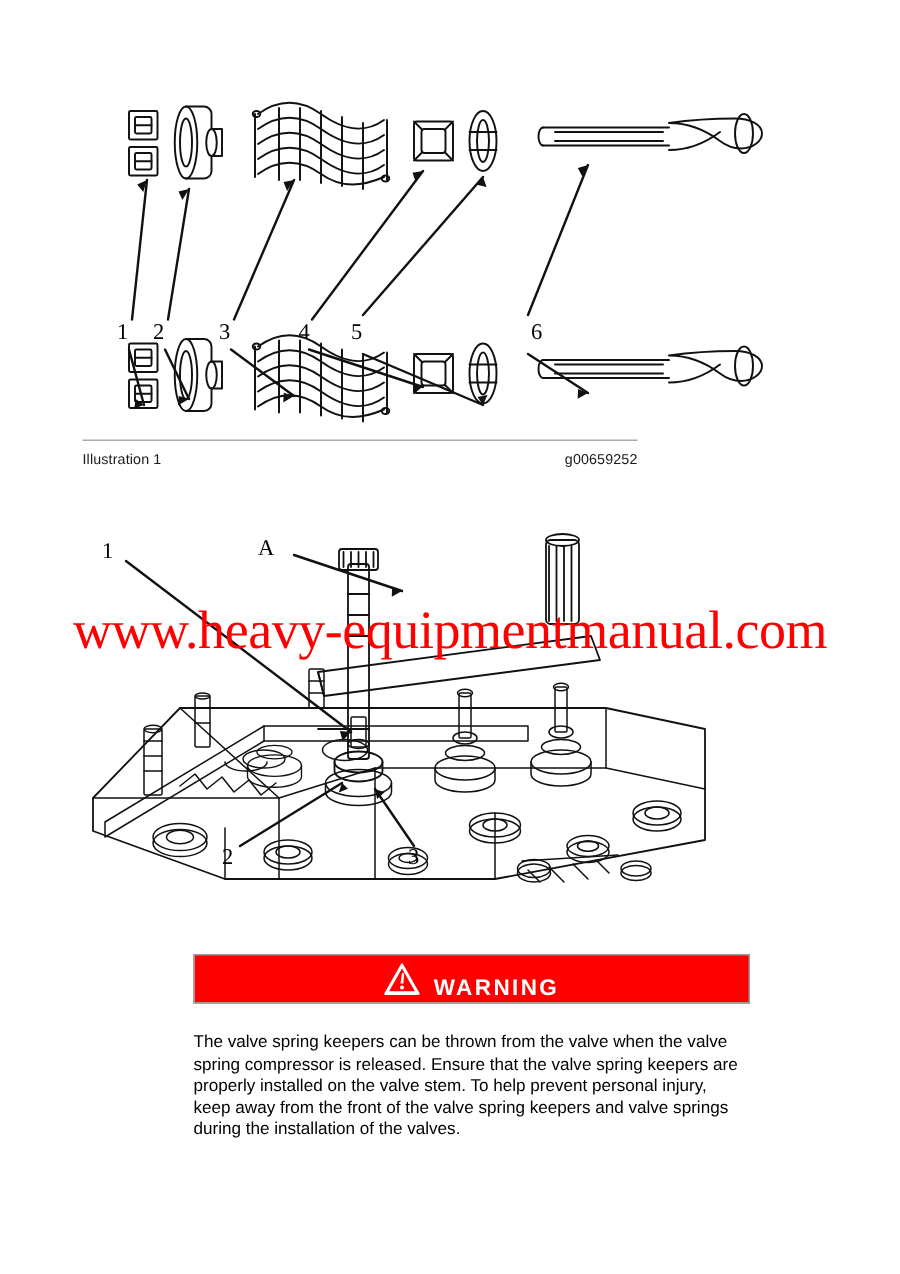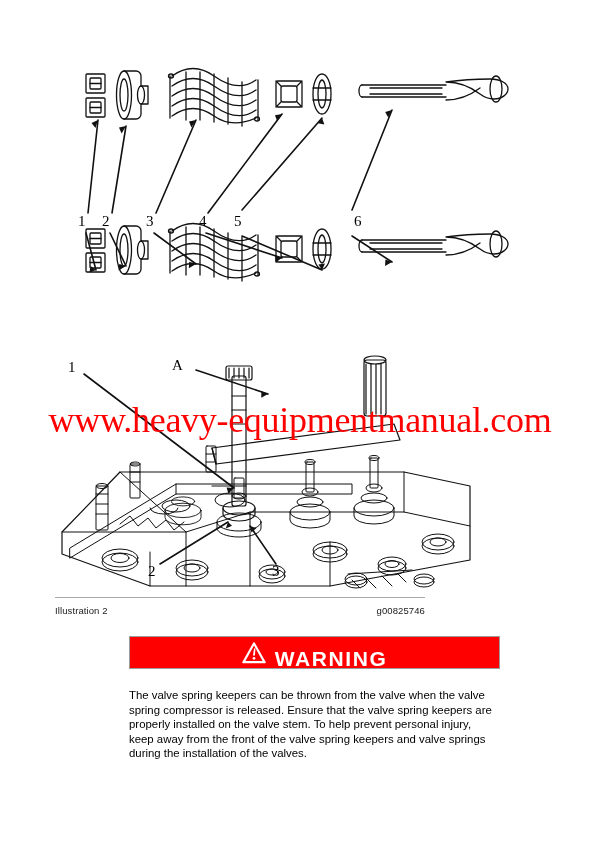--- a/index.html
+++ b/index.html
@@ -82,21 +82,21 @@
     border: 1px solid #9c9c9c;
     box-sizing: border-box;
     display: flex;
     align-items: center;
     justify-content: center;
     gap: 9px;
   }
   .warning-tri { display: block; }
   .warning-title {
     color: #ffffff;
-    font-size: 21px;
+    font-size: 15px;
     font-weight: bold;
     letter-spacing: 1.6px;
     line-height: 21px;
     margin-top: 12px;
   }
   .warning-body {
     margin-top: 19px;
     font-size: 11.4px;
     line-height: 14.6px;
     font-weight: normal;
@@ -256,20 +256,24 @@
           <text class="callout-num" x="102" y="178">2</text>
           <text class="callout-num" x="146" y="178">3</text>
           <text class="callout-num" x="199" y="178">4</text>
           <text class="callout-num" x="234" y="178">5</text>
           <text class="callout-num" x="354" y="178">6</text>
         </g>
       </g>
     </svg>
   </div>
 
+  <div class="caption-row" id="caption-1">
+    <span class="caption-label">Illustration 1</span>
+    <span class="caption-code">g00659252</span>
+  </div>
 
   <div class="figure" id="figure-2">
     <svg class="fig-svg" viewBox="0 0 600 262" height="262">
       <g fill="none" stroke="#111111" stroke-width="1" stroke-linejoin="round" stroke-linecap="round">
 
         <g>
           <path d="M62 196 L 120 136 L 404 136 L 470 150 L 470 224 L 330 250 L 150 250 L 62 218 Z" stroke-width="1.2"></path>
           <path d="M62 196 L 186 196 L 250 176 L 404 176 L 470 190"></path>
           <path d="M186 196 L 186 250"></path>
           <path d="M120 136 L 186 196"></path>
@@ -412,24 +416,20 @@
           <text class="callout-num" x="172" y="34">A</text>
           <text class="callout-num" x="148" y="240">2</text>
           <text class="callout-num" x="272" y="240">3</text>
         </g>
       </g>
     </svg>
   </div>
 
   <div class="watermark">www.heavy-equipmentmanual.com</div>
 
-  <div class="caption-row" id="caption-2">
-    <span class="caption-label">Illustration 2</span>
-    <span class="caption-code">g00825746</span>
-  </div>
 
   <div class="warning-wrap">
     <div class="warning-banner">
       <svg class="warning-tri" width="24" height="22" viewBox="0 0 24 22">
         <path d="M12 1 L23 20.5 L1 20.5 Z" fill="#ffffff" stroke="#ffffff" stroke-width="1.6" stroke-linejoin="round"></path>
         <path d="M12 3.6 L20.6 18.9 L3.4 18.9 Z" fill="#fe0000"></path>
         <path d="M12 6.6 L13.4 6.6 L13 13.6 L11 13.6 Z" fill="#ffffff"></path>
         <circle cx="12" cy="16.3" r="1.35" fill="#ffffff"></circle>
       </svg>
       <span class="warning-title">WARNING</span>

